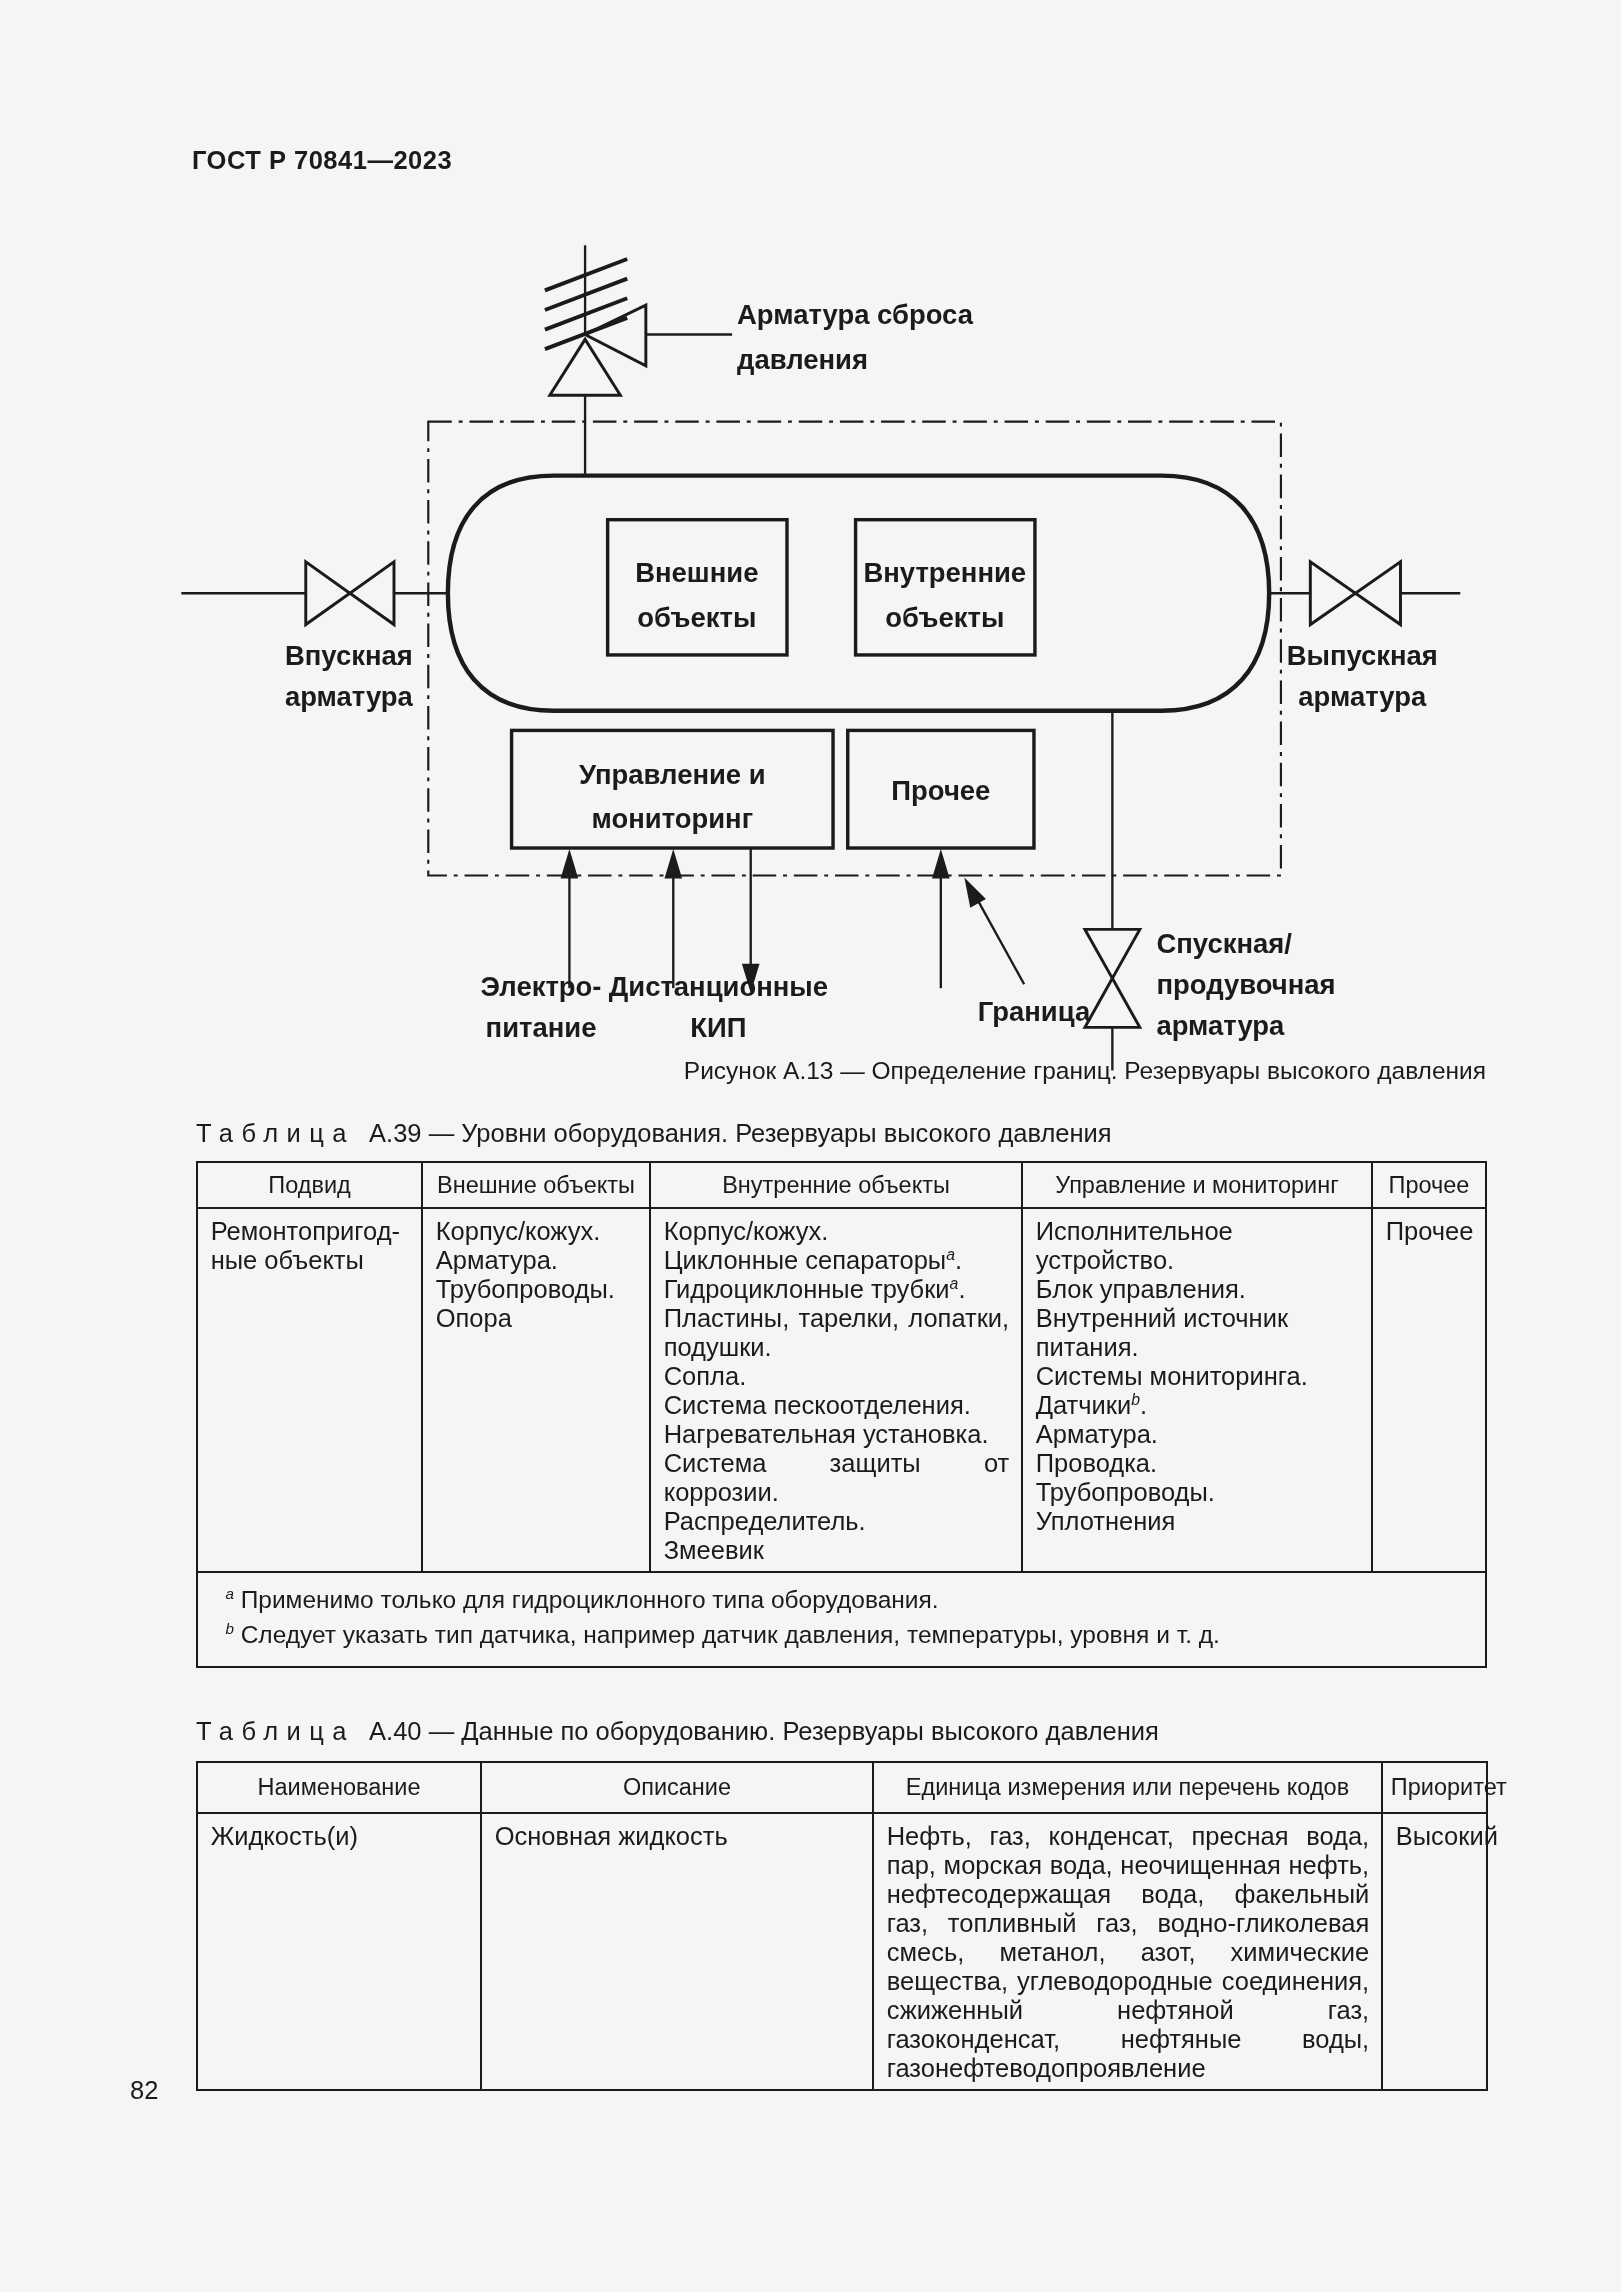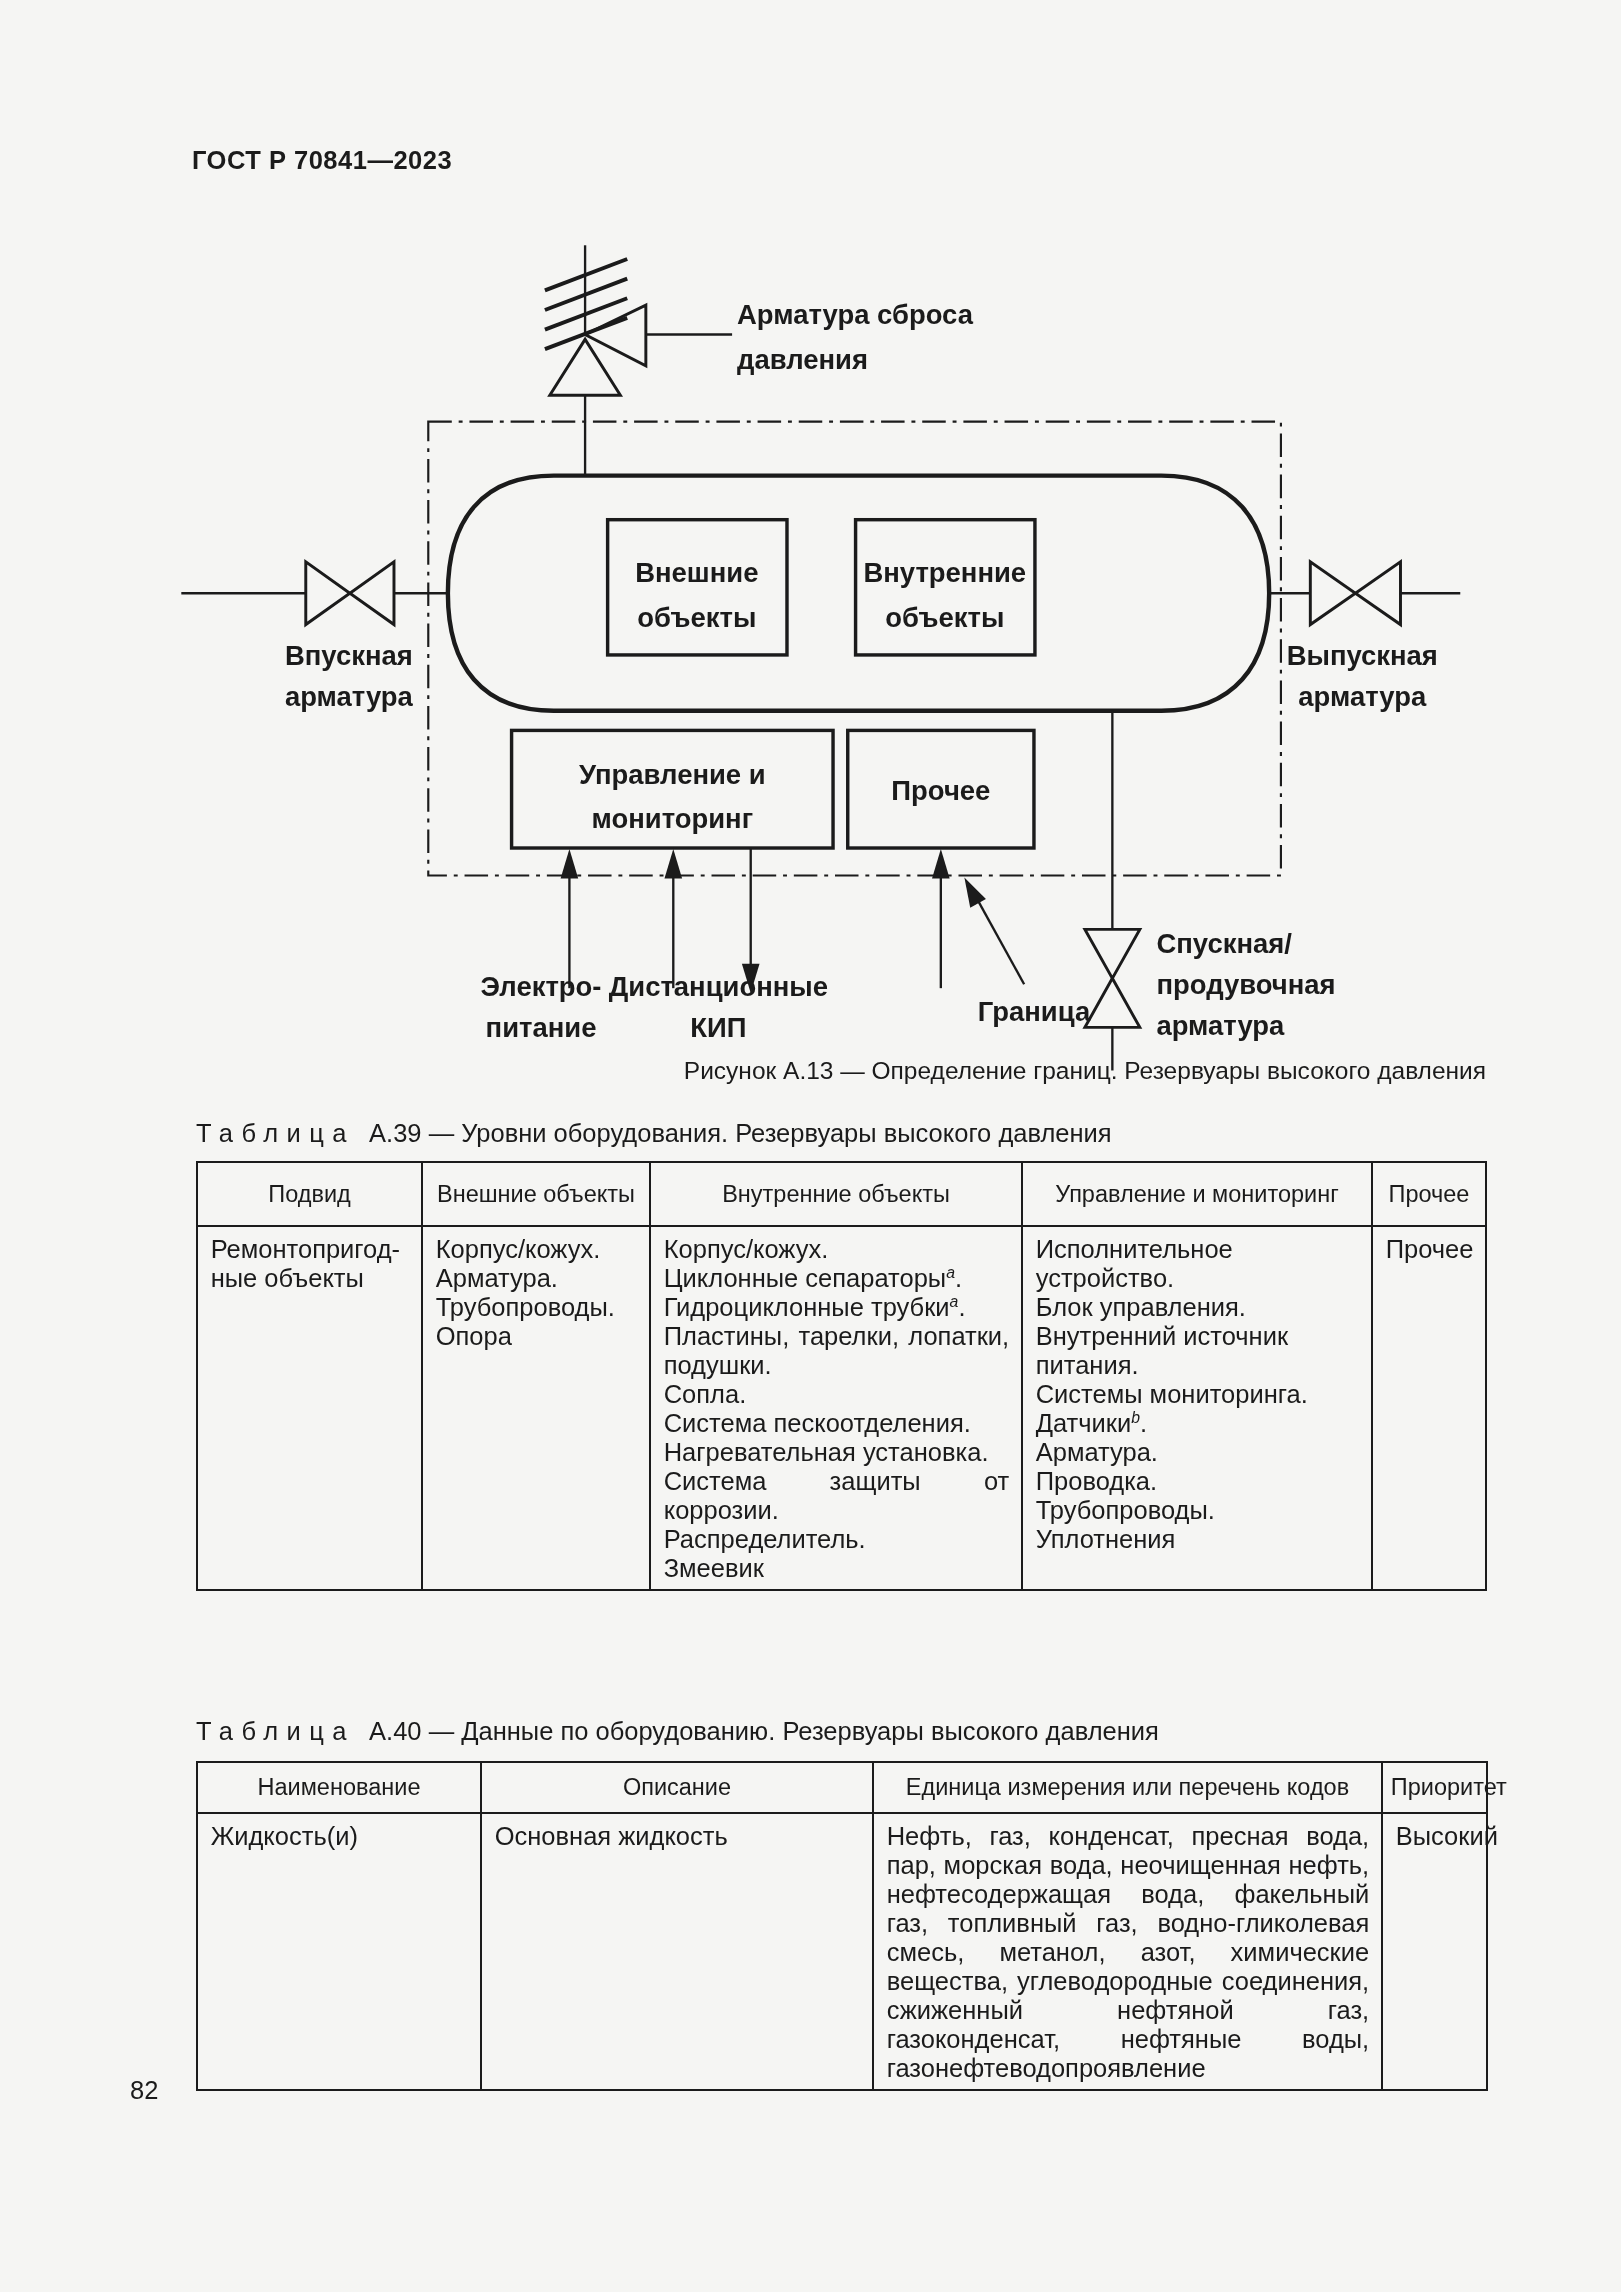--- a/index.html
+++ b/index.html
@@ -144,21 +144,21 @@
 <div class="abs" style="left:196px;top:1161px">
   <table class="gtable">
     <colgroup>
         <col style="width:225px">
         <col style="width:228px">
         <col style="width:372px">
         <col style="width:350px">
         <col style="width:114px">
       </colgroup>
     <tbody>
-    <tr class="hrow hsep" style="height:64px">
+    <tr class="hrow hsep" style="height:46px">
       <td>Подвид</td>
       <td>Внешние объекты</td>
       <td>Внутренние объекты</td>
       <td>Управление и мониторинг</td>
       <td>Прочее</td>
     </tr>
     <tr style="height:345px">
       <td>
             <div class="cl">Ремонтопригод-</div>
             <div class="cl">ные объекты</div>
@@ -187,20 +187,26 @@
             <div class="cl">Внутренний источник питания.</div>
             <div class="cl">Системы мониторинга.</div>
             <div class="cl">Датчики<sup>b</sup>.</div>
             <div class="cl">Арматура.</div>
             <div class="cl">Проводка.</div>
             <div class="cl">Трубопроводы.</div>
             <div class="cl">Уплотнения</div>
           </td>
       <td>
             <div class="cl">Прочее</div>
+          </td>
+    </tr>
+    <tr>
+      <td class="foot" colspan="5">
+            <div class="cl"><sup>a</sup> Применимо только для гидроциклонного типа оборудования.</div>
+            <div class="cl"><sup>b</sup> Следует указать тип датчика, например датчик давления, температуры, уровня и т. д.</div>
           </td>
     </tr>
   </tbody>
     </table>
 </div>
 
 <div class="abs tbl-title" style="top:1717px">
   <span class="sp">Таблица</span>&nbsp;
   <span>А.40</span>
   <span>— Данные по оборудованию. Резервуары высокого давления</span>

